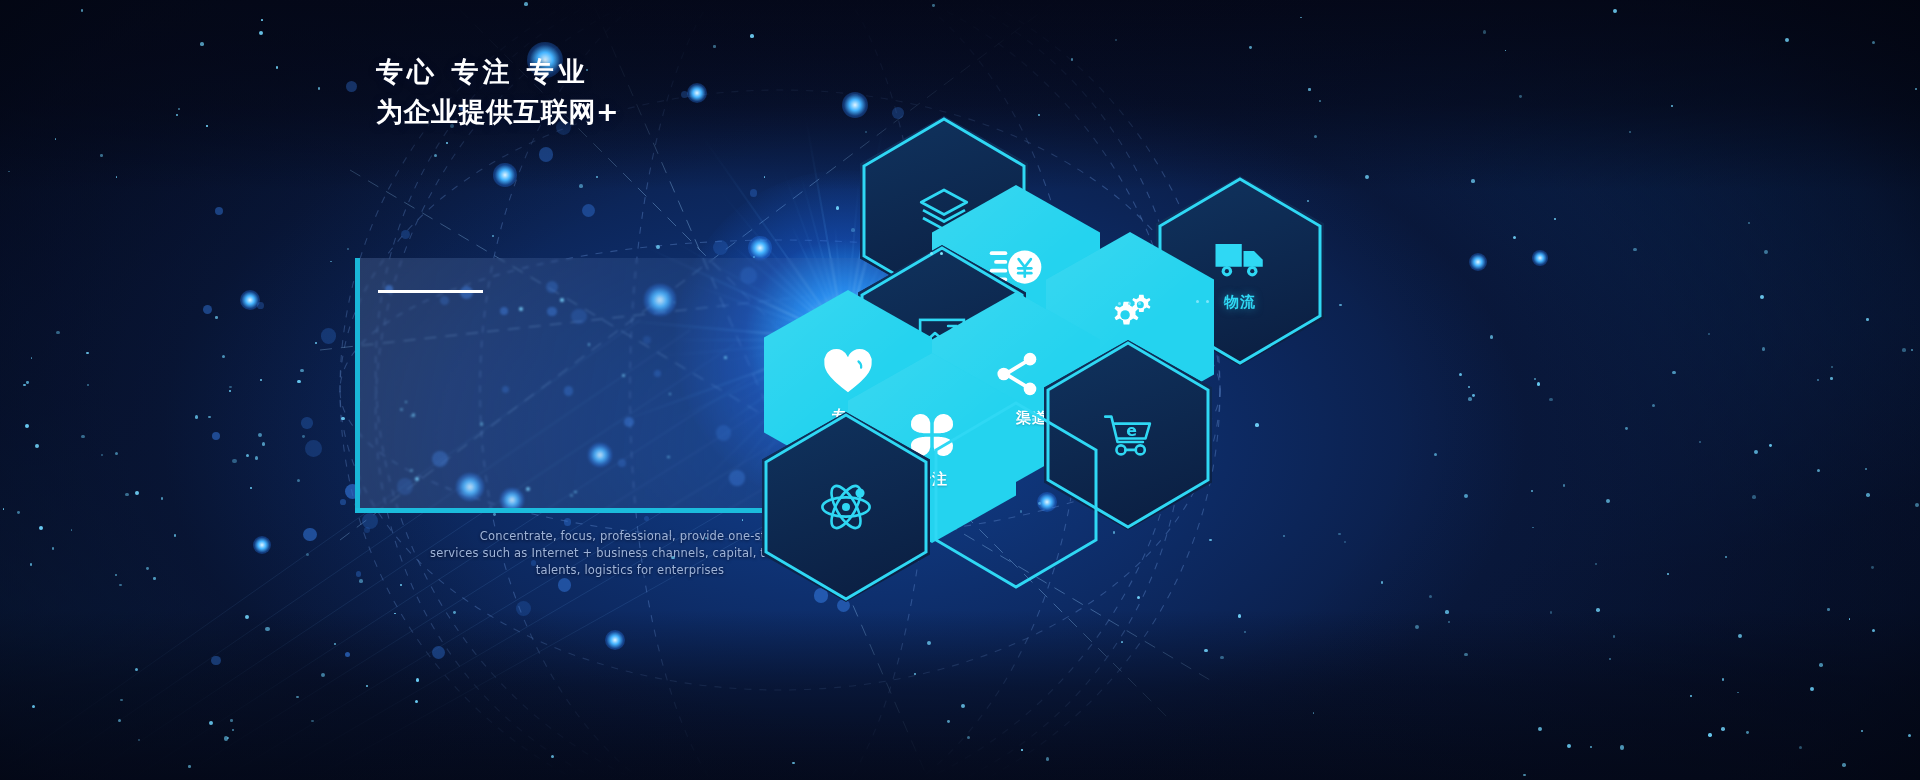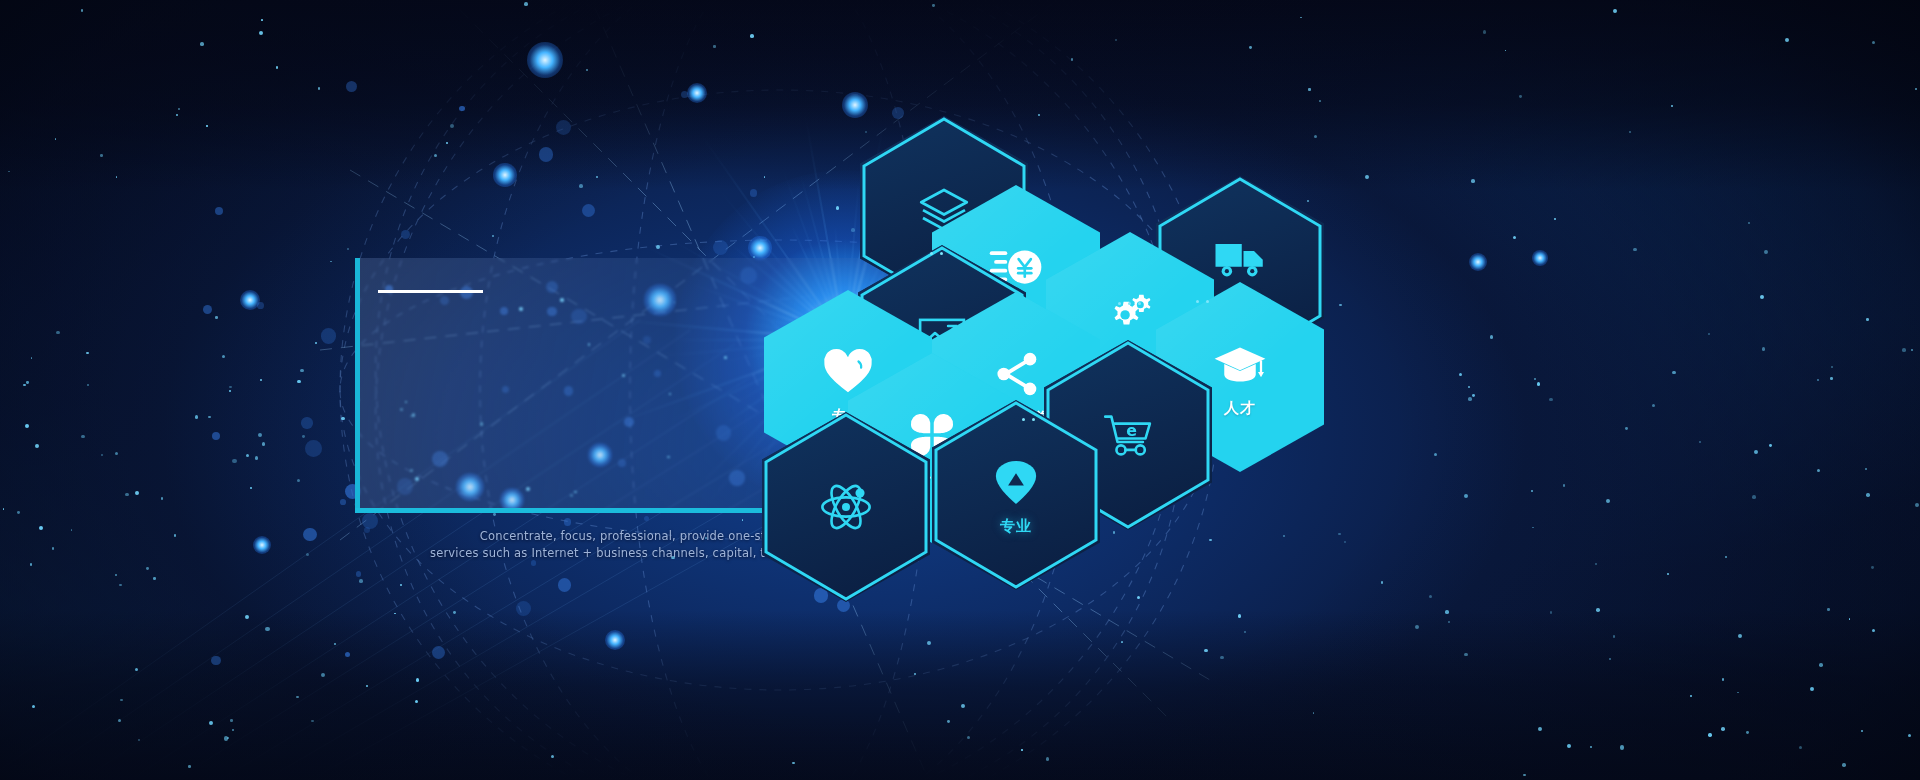--- a/index.html
+++ b/index.html
@@ -539,25 +539,28 @@
       <div class="dot" style="width: 3.18285px; height: 3.18285px; left: 1651.89px; top: 403.787px; background: rgb(111, 214, 255); opacity: 0.51;"></div>
       <div class="dot" style="width: 2.52215px; height: 2.52215px; left: 119.275px; top: 583.787px; background: rgb(111, 214, 255); opacity: 0.46;"></div>
       <div class="dot" style="width: 2.32198px; height: 2.32198px; left: 1817.08px; top: 379.084px; background: rgb(111, 214, 255); opacity: 0.55;"></div>
     </div>
 
   <div class="panel"></div>
   <div class="panel-bottom"></div>
   <div class="panel-rule" style="left:378px;top:290px;"></div>
 
   <div class="headline">
+    <div class="hl-1">专心 专注 专业</div>
+    <div>为企业提供互联网+</div>
   </div>
 
   <div class="caption">
     <div>Concentrate, focus, professional, provide one-stop</div>
     <div>services such as Internet + business channels, capital, technology,</div>
+    <div>talents, logistics for enterprises</div>
   </div>
 
   <div class="hexwrap" id="hexwrap">
       <div class="hex outline" style="left: 860px; top: 116px;">
         <div class="inner"></div>
         <div style="position: relative; z-index: 3; line-height: 0; margin-top: 0px;">
           <svg class="ico" width="56" height="56" viewBox="0 0 64 64">
             <g fill="none" stroke="#2fd8f4" stroke-width="3.2" stroke-linejoin="round">
               <path d="M32 8 L58 22 L32 36 L6 22 Z"></path>
               <path d="M8 31 L32 44 L56 31"></path>
@@ -670,36 +673,20 @@
             </g>
             <g fill="#ffffff">
               <circle cx="48" cy="15" r="7.2"></circle>
               <circle cx="18" cy="32" r="7.2"></circle>
               <circle cx="48" cy="49" r="7.2"></circle>
             </g>
           </svg>
         </div>
         <div class="lbl">业务渠道</div>
       </div>
-      <div class="hex filled" style="left: 1156px; top: 282px;">
-        <div class="glowedge"></div>
-        <div style="position: relative; z-index: 3; line-height: 0;">
-          <svg class="ico" width="56" height="56" viewBox="0 0 64 64">
-            <g fill="#ffffff">
-              <path d="M32 13 L61 26 L32 39 L3 26 Z"></path>
-              <path d="M14 32 V44 C14 49 22 52 32 52 C42 52 50 49 50 44 V32 L32 40 Z"></path>
-            </g>
-            <g stroke="#ffffff" stroke-width="2.6" fill="none">
-              <path d="M56 28 V42"></path>
-            </g>
-            <path fill="#ffffff" d="M52.6 41 h6.8 L56 47 Z"></path>
-          </svg>
-        </div>
-        <div class="lbl">人才</div>
-      </div>
       <div class="hex filled" style="left: 848px; top: 353px;">
         <div class="glowedge"></div>
         <div style="position: relative; z-index: 3; line-height: 0;">
           <svg class="ico" width="56" height="56" viewBox="0 0 64 64">
             <g fill="#ffffff">
               <path d="M30 30 C30 30 8 32 8 20 A11 11 0 0 1 30 18 Z"></path>
               <path d="M34 30 C34 30 56 32 56 20 A11 11 0 0 0 34 18 Z"></path>
               <path d="M30 34 C30 34 8 32 8 44 A11 11 0 0 0 30 46 Z"></path>
               <path d="M34 34 C34 34 56 32 56 44 A11 11 0 0 1 34 46 Z"></path>
             </g>
@@ -735,30 +722,20 @@
               <ellipse cx="32" cy="32" rx="27" ry="11" transform="rotate(-60 32 32)"></ellipse>
             </g>
             <circle cx="32" cy="32" r="4.6" fill="#2fd8f4"></circle>
             <circle cx="48" cy="16" r="5.2" fill="#2fd8f4"></circle>
           </svg>
         </div>
       </div>
       <svg class="hexouterline" viewBox="0 0 168 190" style="left: 762px; top: 412px;">
         <path d="M84 3 L164 50 L164 140 L84 187 L4 140 L4 50 Z" fill="none" stroke="#2fd8f4" stroke-width="3"></path>
       </svg>
-      <div class="hex outline" style="left: 932px; top: 400px;">
-        <div class="inner"></div>
-        <div style="position: relative; z-index: 3; line-height: 0;">
-          <svg class="ico" width="56" height="56" viewBox="0 0 64 64">
-            <path fill="#2fd8f4" d="M32 8 C20 8 9 15 9 25 C9 36 22 48 32 57 C42 48 55 36 55 25 C55 15 44 8 32 8 Z"></path>
-            <path fill="#0f2950" d="M32 22 L41 36 H23 Z"></path>
-          </svg>
-        </div>
-        <div class="lbl">专业</div>
-      </div>
       <svg class="hexouterline" viewBox="0 0 168 190" style="left: 932px; top: 400px;">
         <path d="M84 3 L164 50 L164 140 L84 187 L4 140 L4 50 Z" fill="none" stroke="#2fd8f4" stroke-width="3"></path>
       </svg>
       <div style="position: absolute; left: 1118px; top: 302px; width: 3px; height: 3px; border-radius: 50%; background: rgb(127, 230, 251); z-index: 9;"></div>
       <div style="position: absolute; left: 1128px; top: 302px; width: 3px; height: 3px; border-radius: 50%; background: rgb(127, 230, 251); z-index: 9;"></div>
       <div style="position: absolute; left: 1138px; top: 302px; width: 3px; height: 3px; border-radius: 50%; background: rgb(127, 230, 251); z-index: 9;"></div>
       <div style="position: absolute; left: 1196px; top: 300px; width: 3px; height: 3px; border-radius: 50%; background: rgb(127, 230, 251); z-index: 9;"></div>
       <div style="position: absolute; left: 1206px; top: 300px; width: 3px; height: 3px; border-radius: 50%; background: rgb(127, 230, 251); z-index: 9;"></div>
       <div style="position: absolute; left: 1022px; top: 418px; width: 3px; height: 3px; border-radius: 50%; background: rgb(127, 230, 251); z-index: 9;"></div>
       <div style="position: absolute; left: 1032px; top: 418px; width: 3px; height: 3px; border-radius: 50%; background: rgb(127, 230, 251); z-index: 9;"></div>

